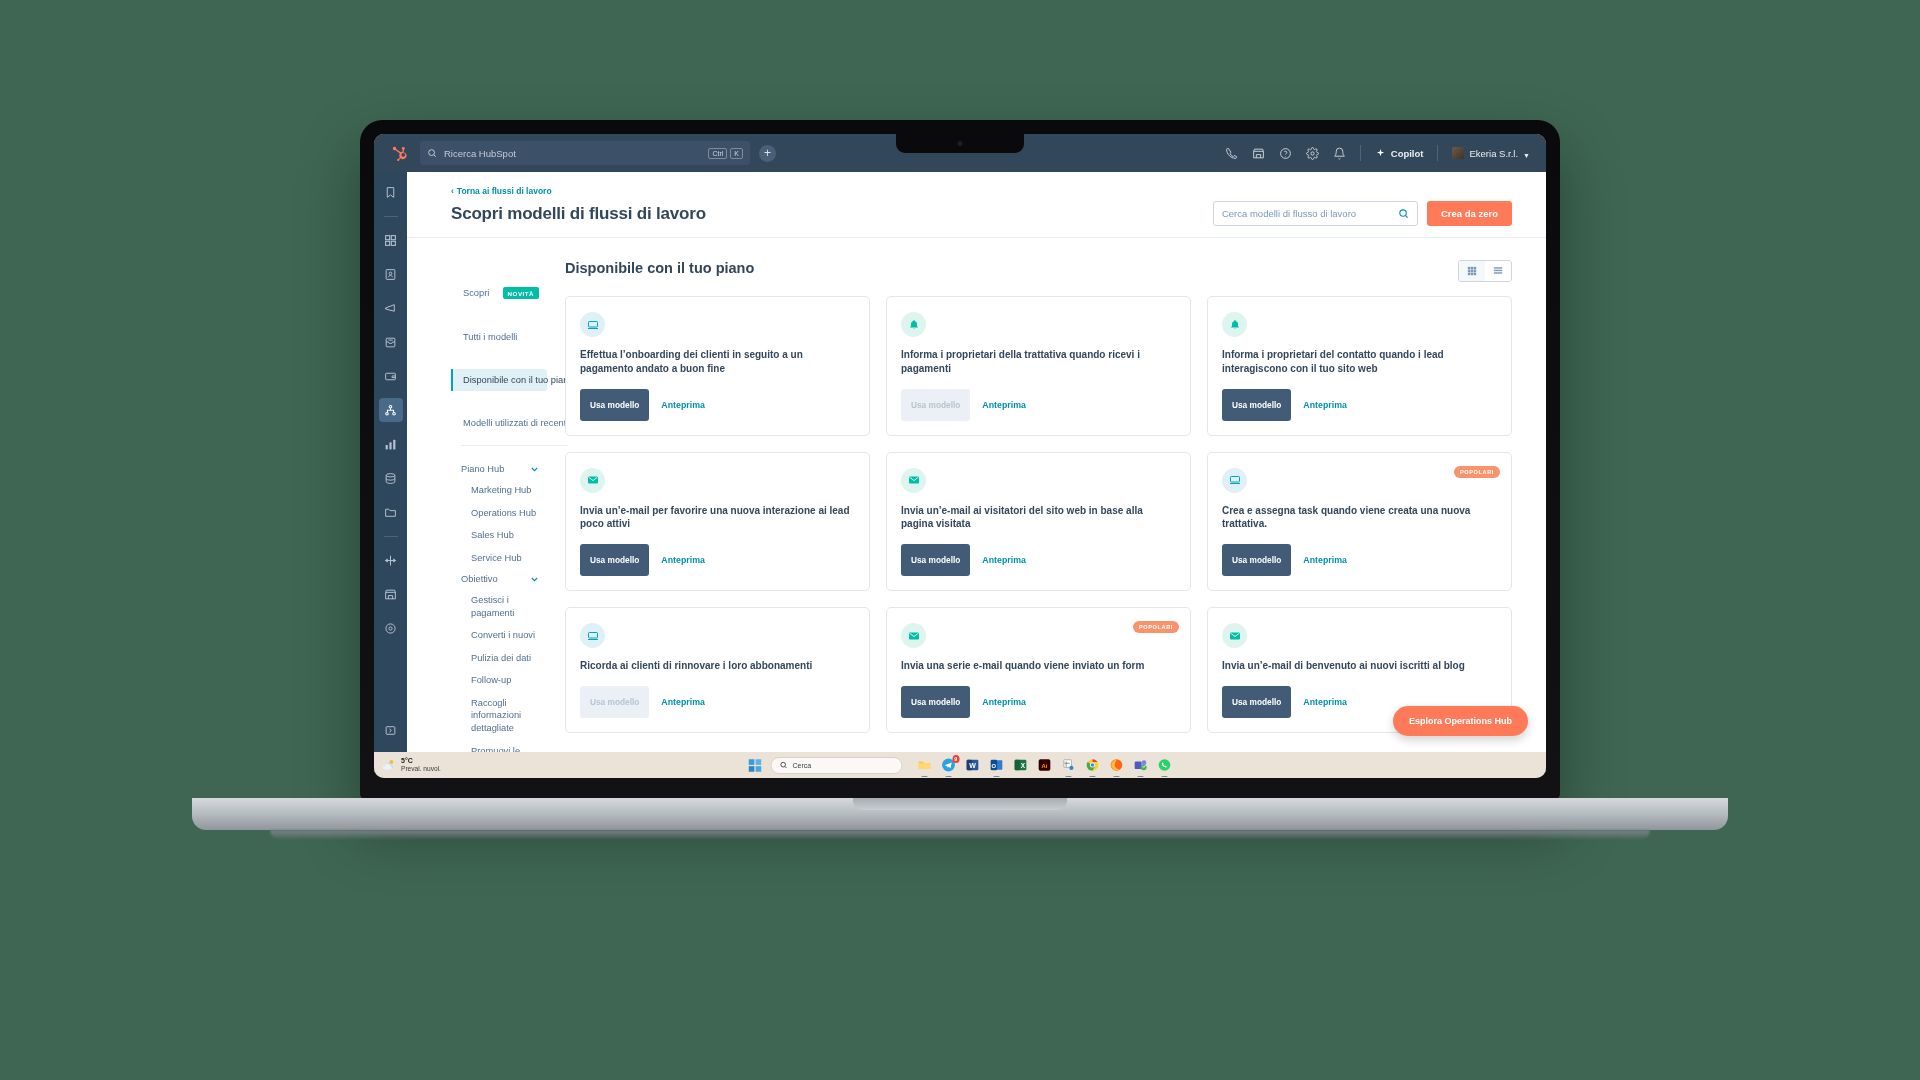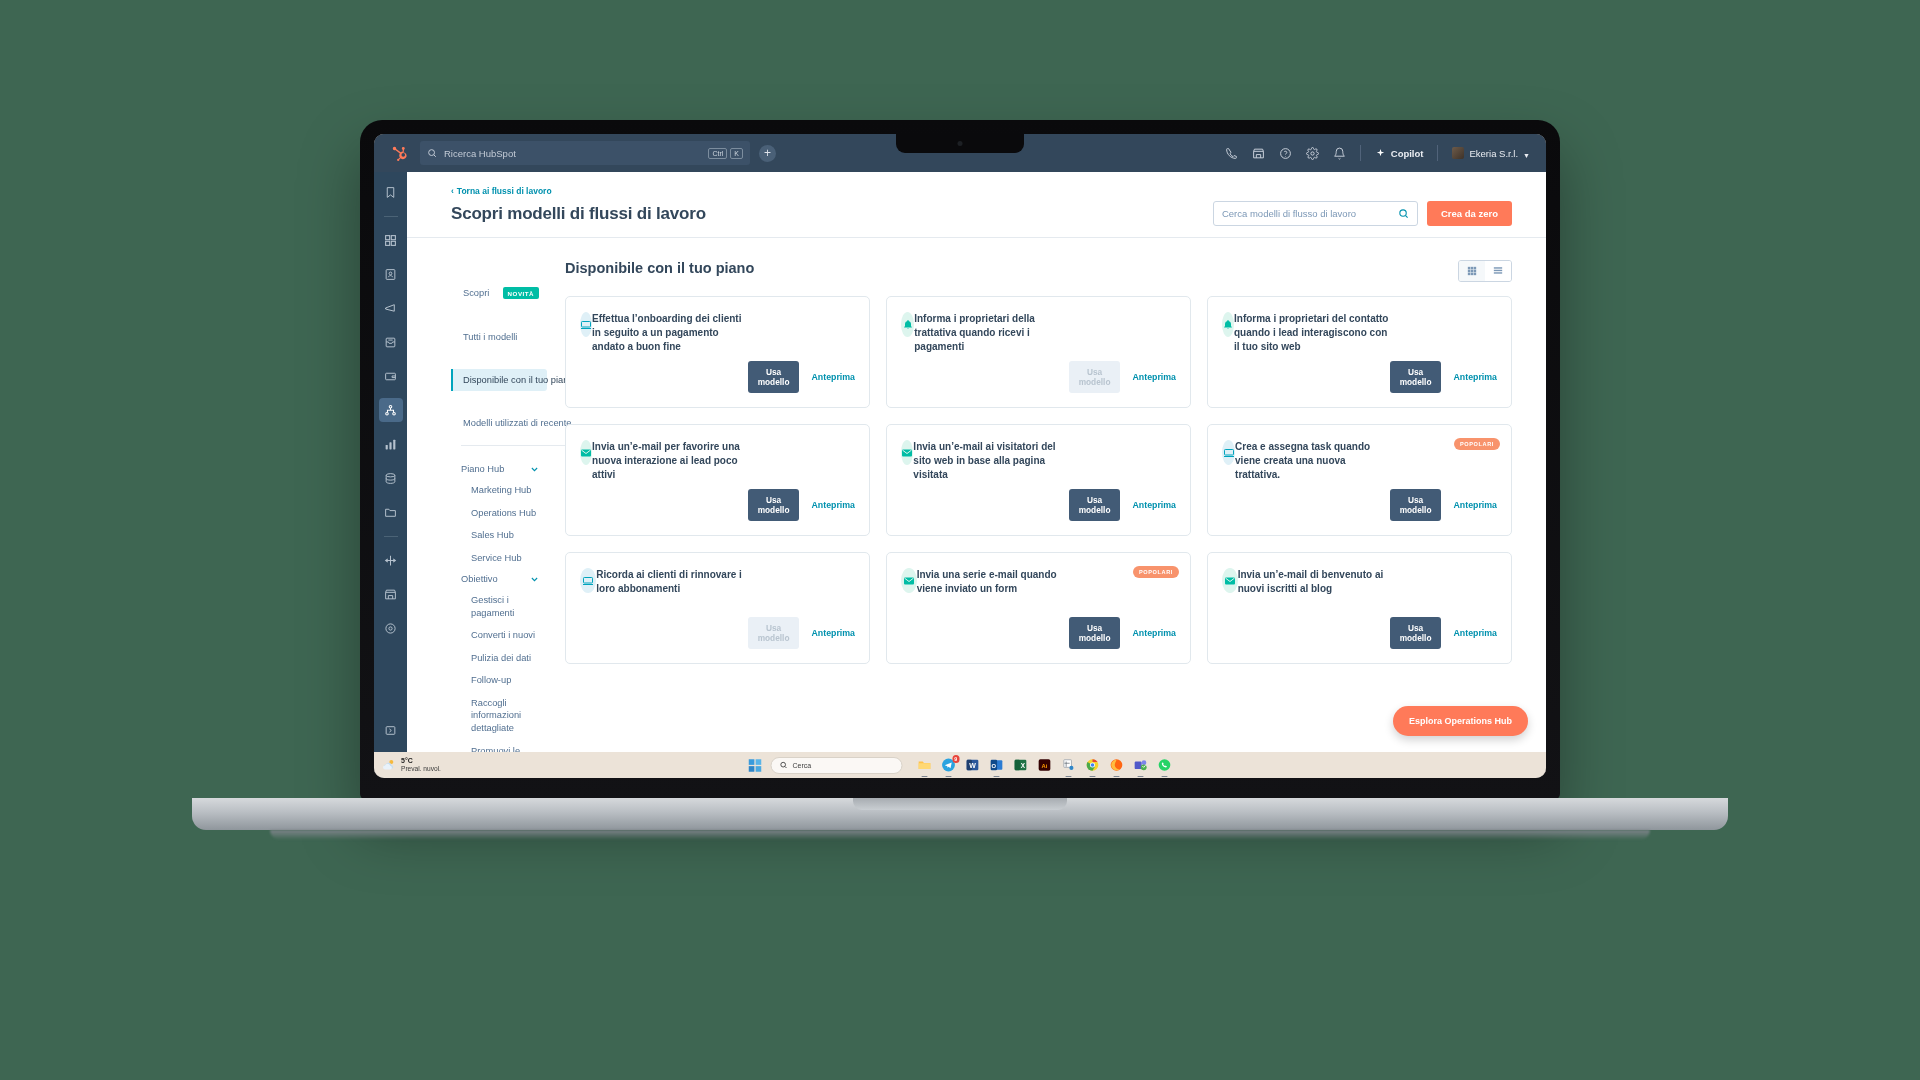--- a/index.html
+++ b/index.html
@@ -155,21 +155,21 @@
   .section-title{ font-size:14.5px;color:#33475b;font-weight:700;}
   .view-toggle{ margin-left:auto; display:flex; border:1px solid #cbd6e2; border-radius:3px; overflow:hidden;}
   .vt-btn{ width:26px;height:20px;display:flex;align-items:center;justify-content:center;background:#f5f8fa;}
   .vt-btn.active{ background:#fff; }
   .vt-btn svg{width:10px;height:10px;color:#7c98b6;}
 
   .card-grid{ display:grid; grid-template-columns:repeat(3,1fr); gap:16px; }
   .card{
     border:1px solid #e1e8ed;border-radius:5px;background:#fff;
     padding:15px 14px 14px;position:relative;min-height:112px;
-    display:flex;flex-direction:row;
+    display:flex;flex-direction:column;
   }
   .card-icon{
     width:25px;height:25px;border-radius:50%;display:flex;align-items:center;justify-content:center;margin-bottom:11px;
   }
   .card-icon svg{width:12px;height:12px;}
   .ic-blue{ background:#dff0f7; color:#00a4bd;}
   .ic-green{ background:#ddf5ee; color:#00bda5;}
   .card-title{ font-size:10px;color:#33475b;font-weight:700;line-height:1.38;margin-bottom:13px;}
   .card-actions{ margin-top:auto; display:flex;align-items:center;gap:12px;}
   .btn-use{

